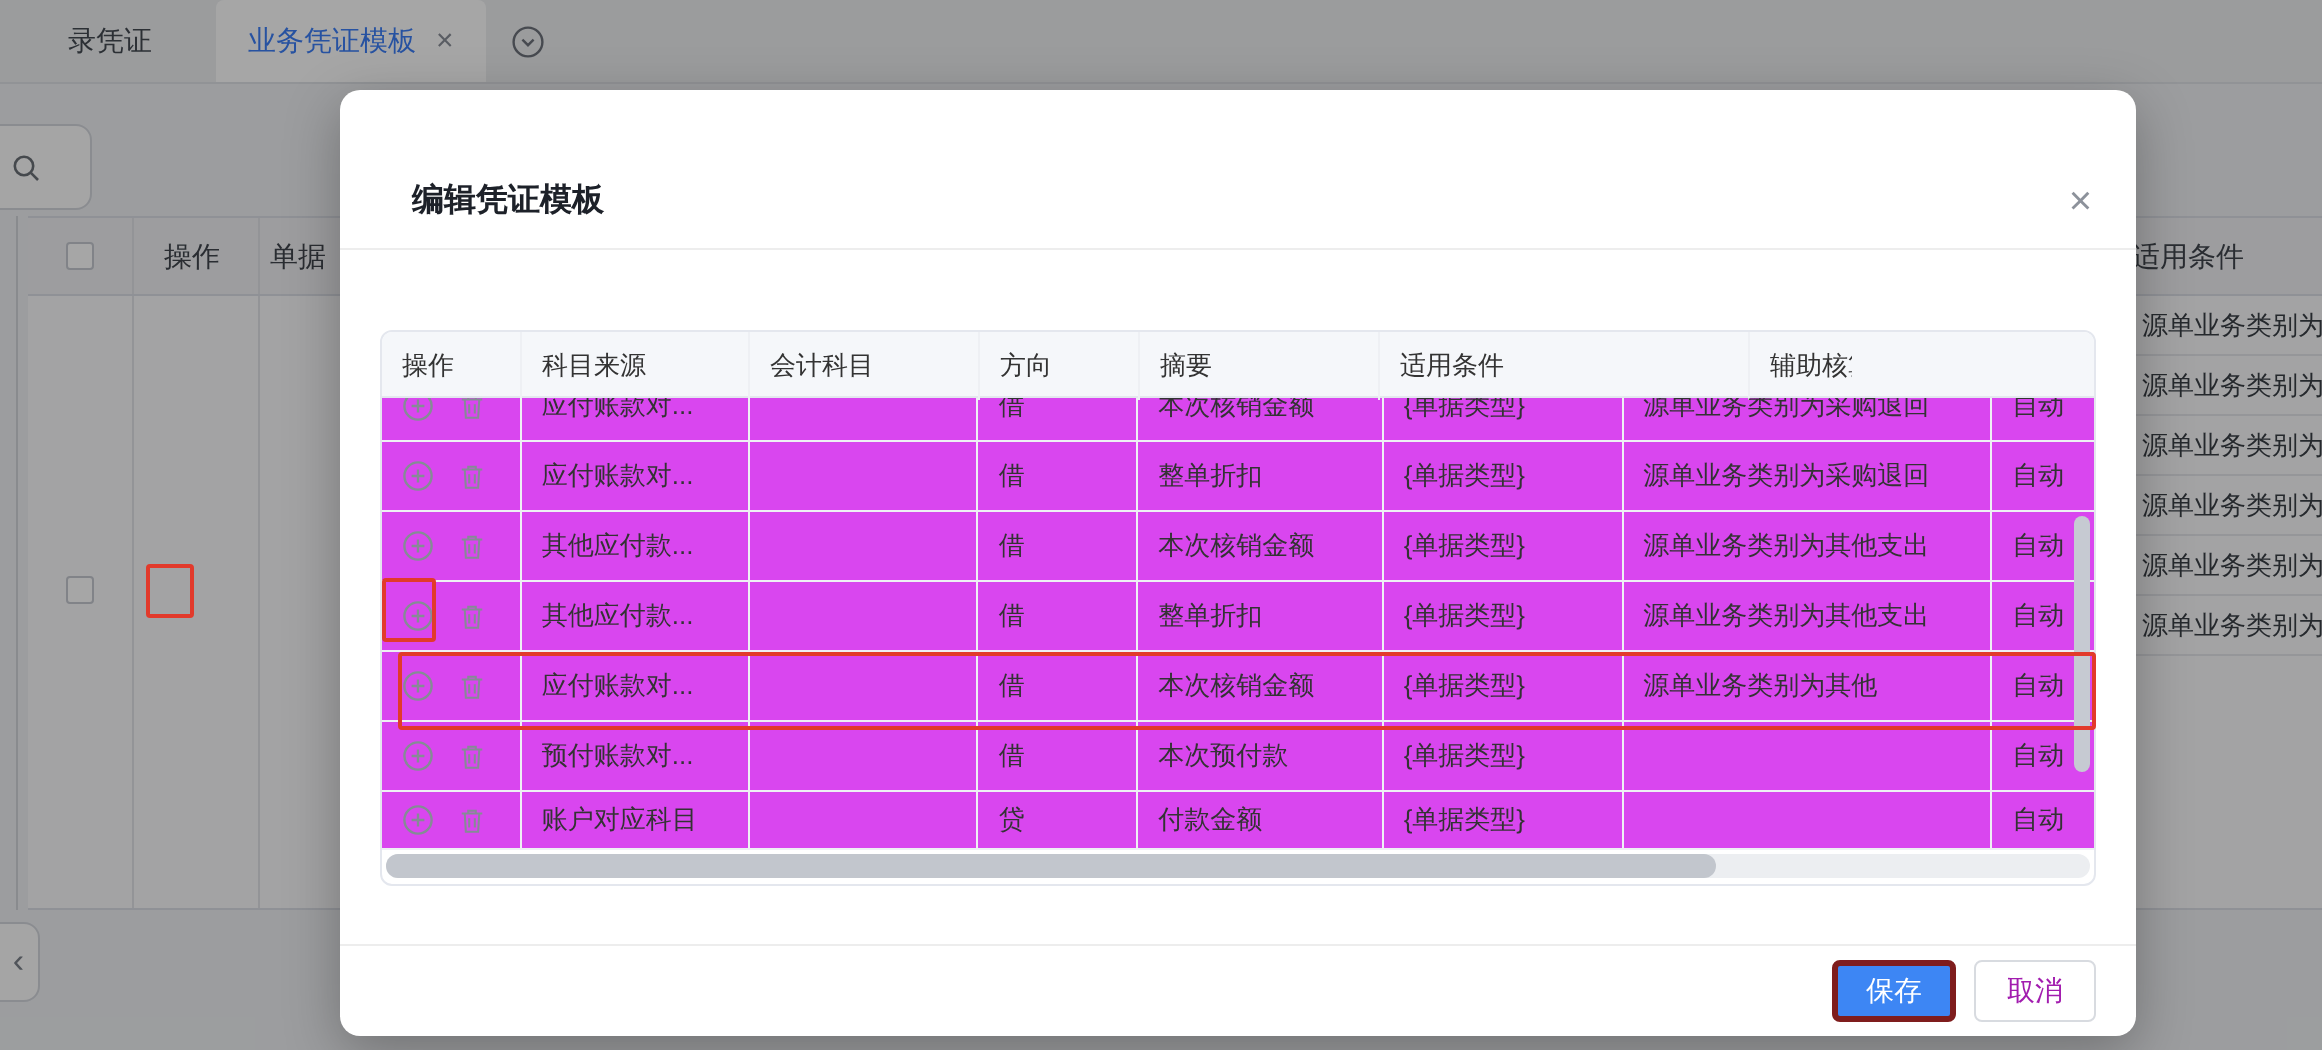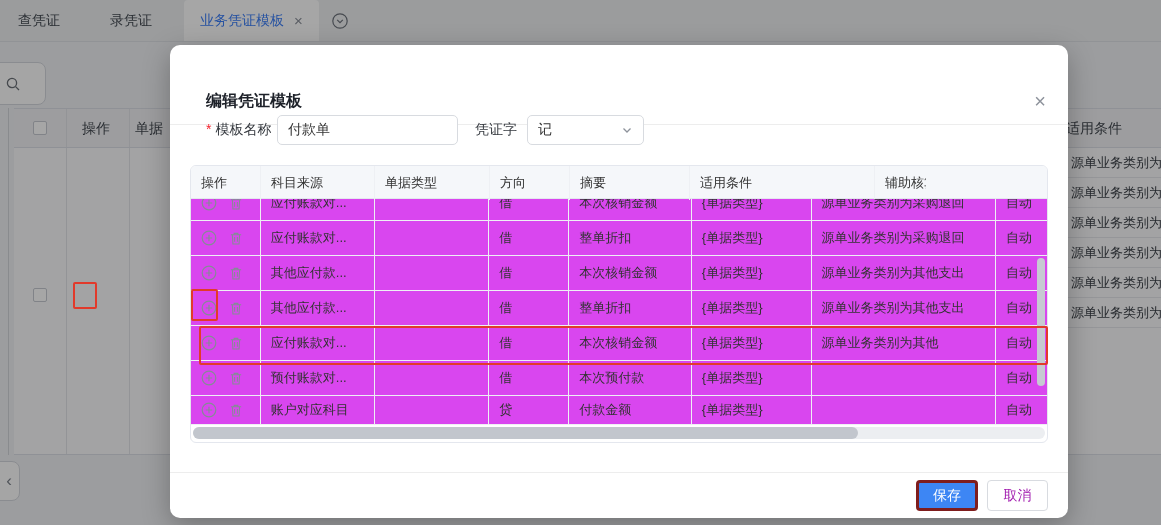--- a/index.html
+++ b/index.html
@@ -87,21 +87,20 @@
   
   .anno { position:absolute; border:2px solid #e23a2b; z-index:30; border-radius:2px; }
   .anno-1 { left:73px; top:282px; width:24px; height:27px; }
   .anno-2 { left:191px; top:289px; width:27px; height:32px; }
   .anno-3 { left:199px; top:326px; width:849px; height:39px; }
 </style>
 </head>
 <body>
 
 <div class="tabbar">
-  <div class="tab first" style="margin-left:2px">查凭证</div>
   <div class="tab" style="margin-left:18px">录凭证</div>
   <div class="tab active" style="margin-left:16px">
     <span>业务凭证模板</span>
     <span class="tabclose">×</span>
   </div>
   <div class="tab-more">
     <svg width="18" height="18" viewBox="0 0 18 18">
       <circle cx="9" cy="9" r="7.2" fill="none" stroke="#6d727b" stroke-width="1.2"></circle>
       <path d="M6.2 7.8l2.8 2.8 2.8-2.8" fill="none" stroke="#6d727b" stroke-width="1.2"></path>
     </svg>
@@ -160,37 +159,26 @@
 </div>
 
 <div class="overlay"></div>
 
 <div class="modal">
   <div class="m-header">
     <div class="m-title">编辑凭证模板</div>
     <div class="m-close">×</div>
   </div>
 
-  <div class="m-form">
-    <span class="f-label-name"><span class="req">*</span><span>模板名称</span></span>
-    <input class="f-input" type="text" value="付款单" style="">
-    <span class="f-label-word">凭证字</span>
-    <div class="f-select">
-      <span>记</span>
-      <svg width="12" height="12" viewBox="0 0 12 12">
-        <path d="M2.5 4.5 L6 8 L9.5 4.5" fill="none" stroke="#8d929b" stroke-width="1.3"></path>
-      </svg>
-    </div>
-  </div>
 
   <div class="m-table">
     <div class="thead">
       <div class="cell c0">操作</div>
       <div class="cell c1">科目来源</div>
-      <div class="cell c2">单据类型</div>
+      <div class="cell c2">会计科目</div>
       <div class="cell c3">方向</div>
       <div class="cell c5">摘要</div>
       <div class="cell c6">适用条件</div>
       <div class="cell c7">辅助核算</div>
     </div>
 
     <div class="trow clipped">
       <div class="cell c0">
         <span class="icbtn">
             <svg width="16" height="16" viewBox="0 0 16 16">

